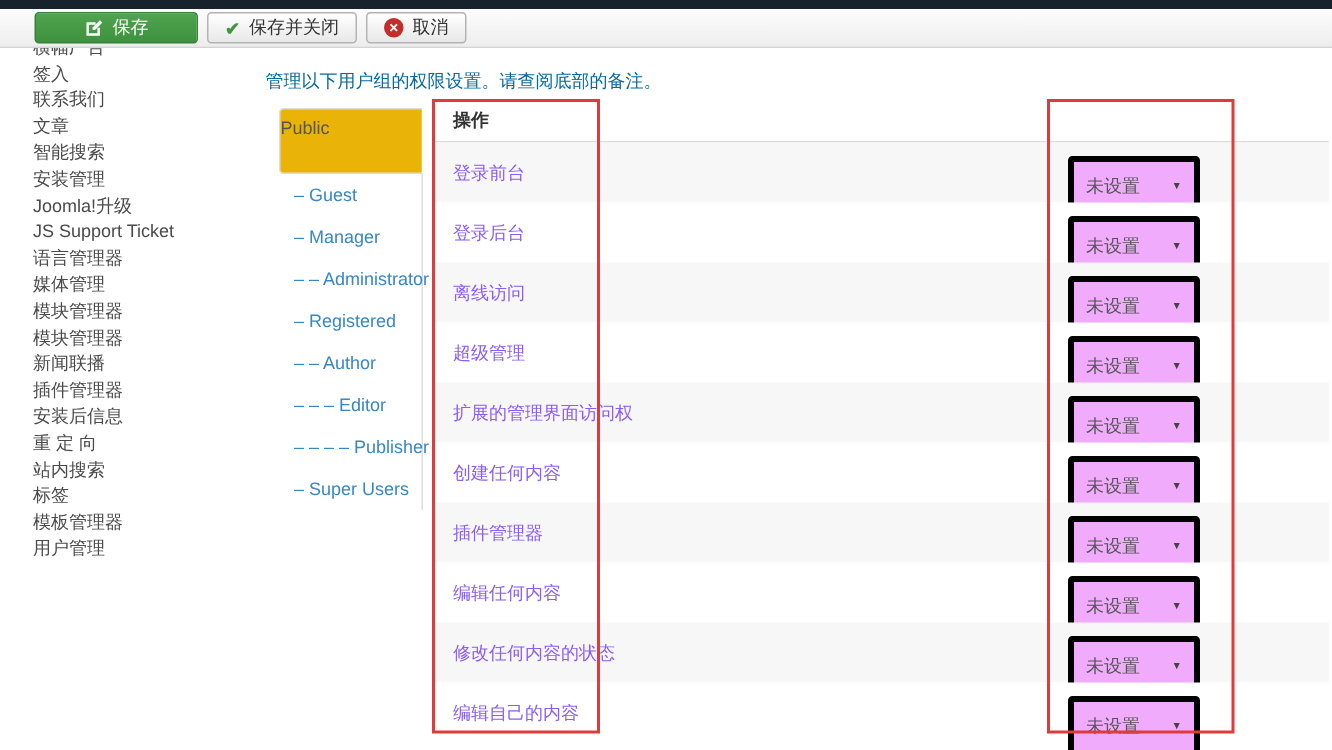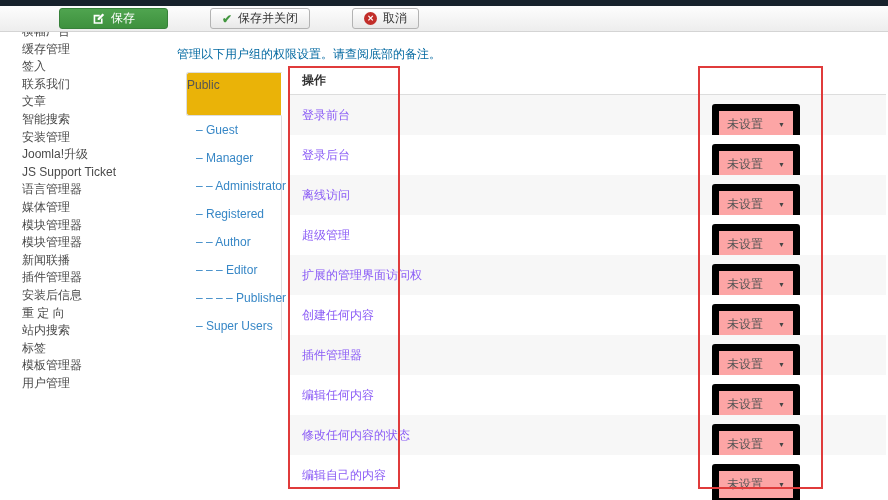--- a/index.html
+++ b/index.html
@@ -17,21 +17,21 @@
   .toolbar {
     position:absolute; left:0; top:6px; width:888px; height:26px;
     background:linear-gradient(#fdfdfd,#ededed);
     border-bottom:1px solid #d4d4d4;
     display:flex; align-items:center; padding-left:23px; gap:6px;
   }
   .btn {
     display:inline-flex; align-items:center; justify-content:center; gap:6px;
     height:21px; padding:0 11px; border:1px solid #b3b3b3; border-radius:3px;
     background:linear-gradient(#ffffff,#e8e8e8); font-size:12px; color:#333;
-    cursor:pointer; white-space:nowrap;margin-left:36px;
+    cursor:pointer; white-space:nowrap;
   }
   .btn-green {
     min-width:109px; background:linear-gradient(#4fa44f,#3e913e);
     border-color:#37813a; color:#fff;
   }
   .icon-check { color:#42963f; font-weight:bold; font-size:12px; line-height:1; }
   .icon-cancel {
     display:inline-flex; align-items:center; justify-content:center;
     width:13px; height:13px; border-radius:50%; background:#c22e2a;
     color:#fff; font-size:8px; font-weight:bold; line-height:1;
@@ -74,21 +74,21 @@
   }
   .permhead .h-action { padding-left:13px; }
   .permhead .h-setting { position:absolute; left:421px; top:0;margin-top:48px; }
   sup { font-size:8px; }
   .permrow { position:relative; height:40px; display:flex; align-items:center; }
   .permrow.odd { background:#f7f7f7; }
   .permrow.even { background:#ffffff; }
   .permrow .plabel { padding-left:13px; color:#8b5cf6; }
   .pselect {
     position:absolute; left:423px; top:9px; width:88px; height:41px;
-    background:#fca5a5; border:7px solid #000000; border-radius:3px;
+    background:#f0abfc; border:4px solid #000000; border-radius:3px;
     display:flex; align-items:center; padding:0 8px; cursor:pointer;
     color:#555; font-size:12px;
   }
   .pselect .caret { margin-left:auto; font-size:7px; color:#444; }
 
   
   .annobox {
     position:absolute; border:2px solid #e03b3b; background:transparent;
     pointer-events:none; z-index:5;
   }
@@ -116,21 +116,20 @@
   </button>
   <button class="btn">
     <span class="icon-cancel">✕</span>
     <span>取消</span>
   </button>
 </div>
 
 <div class="sidebar">
   <ul>
       <li>横幅广告</li>
-      <li>缓存管理</li>
       <li>签入</li>
       <li>联系我们</li>
       <li>文章</li>
       <li>智能搜索</li>
       <li>安装管理</li>
       <li>Joomla!升级</li>
       <li>JS Support Ticket</li>
       <li>语言管理器</li>
       <li>媒体管理</li>
       <li>模块管理器</li>

